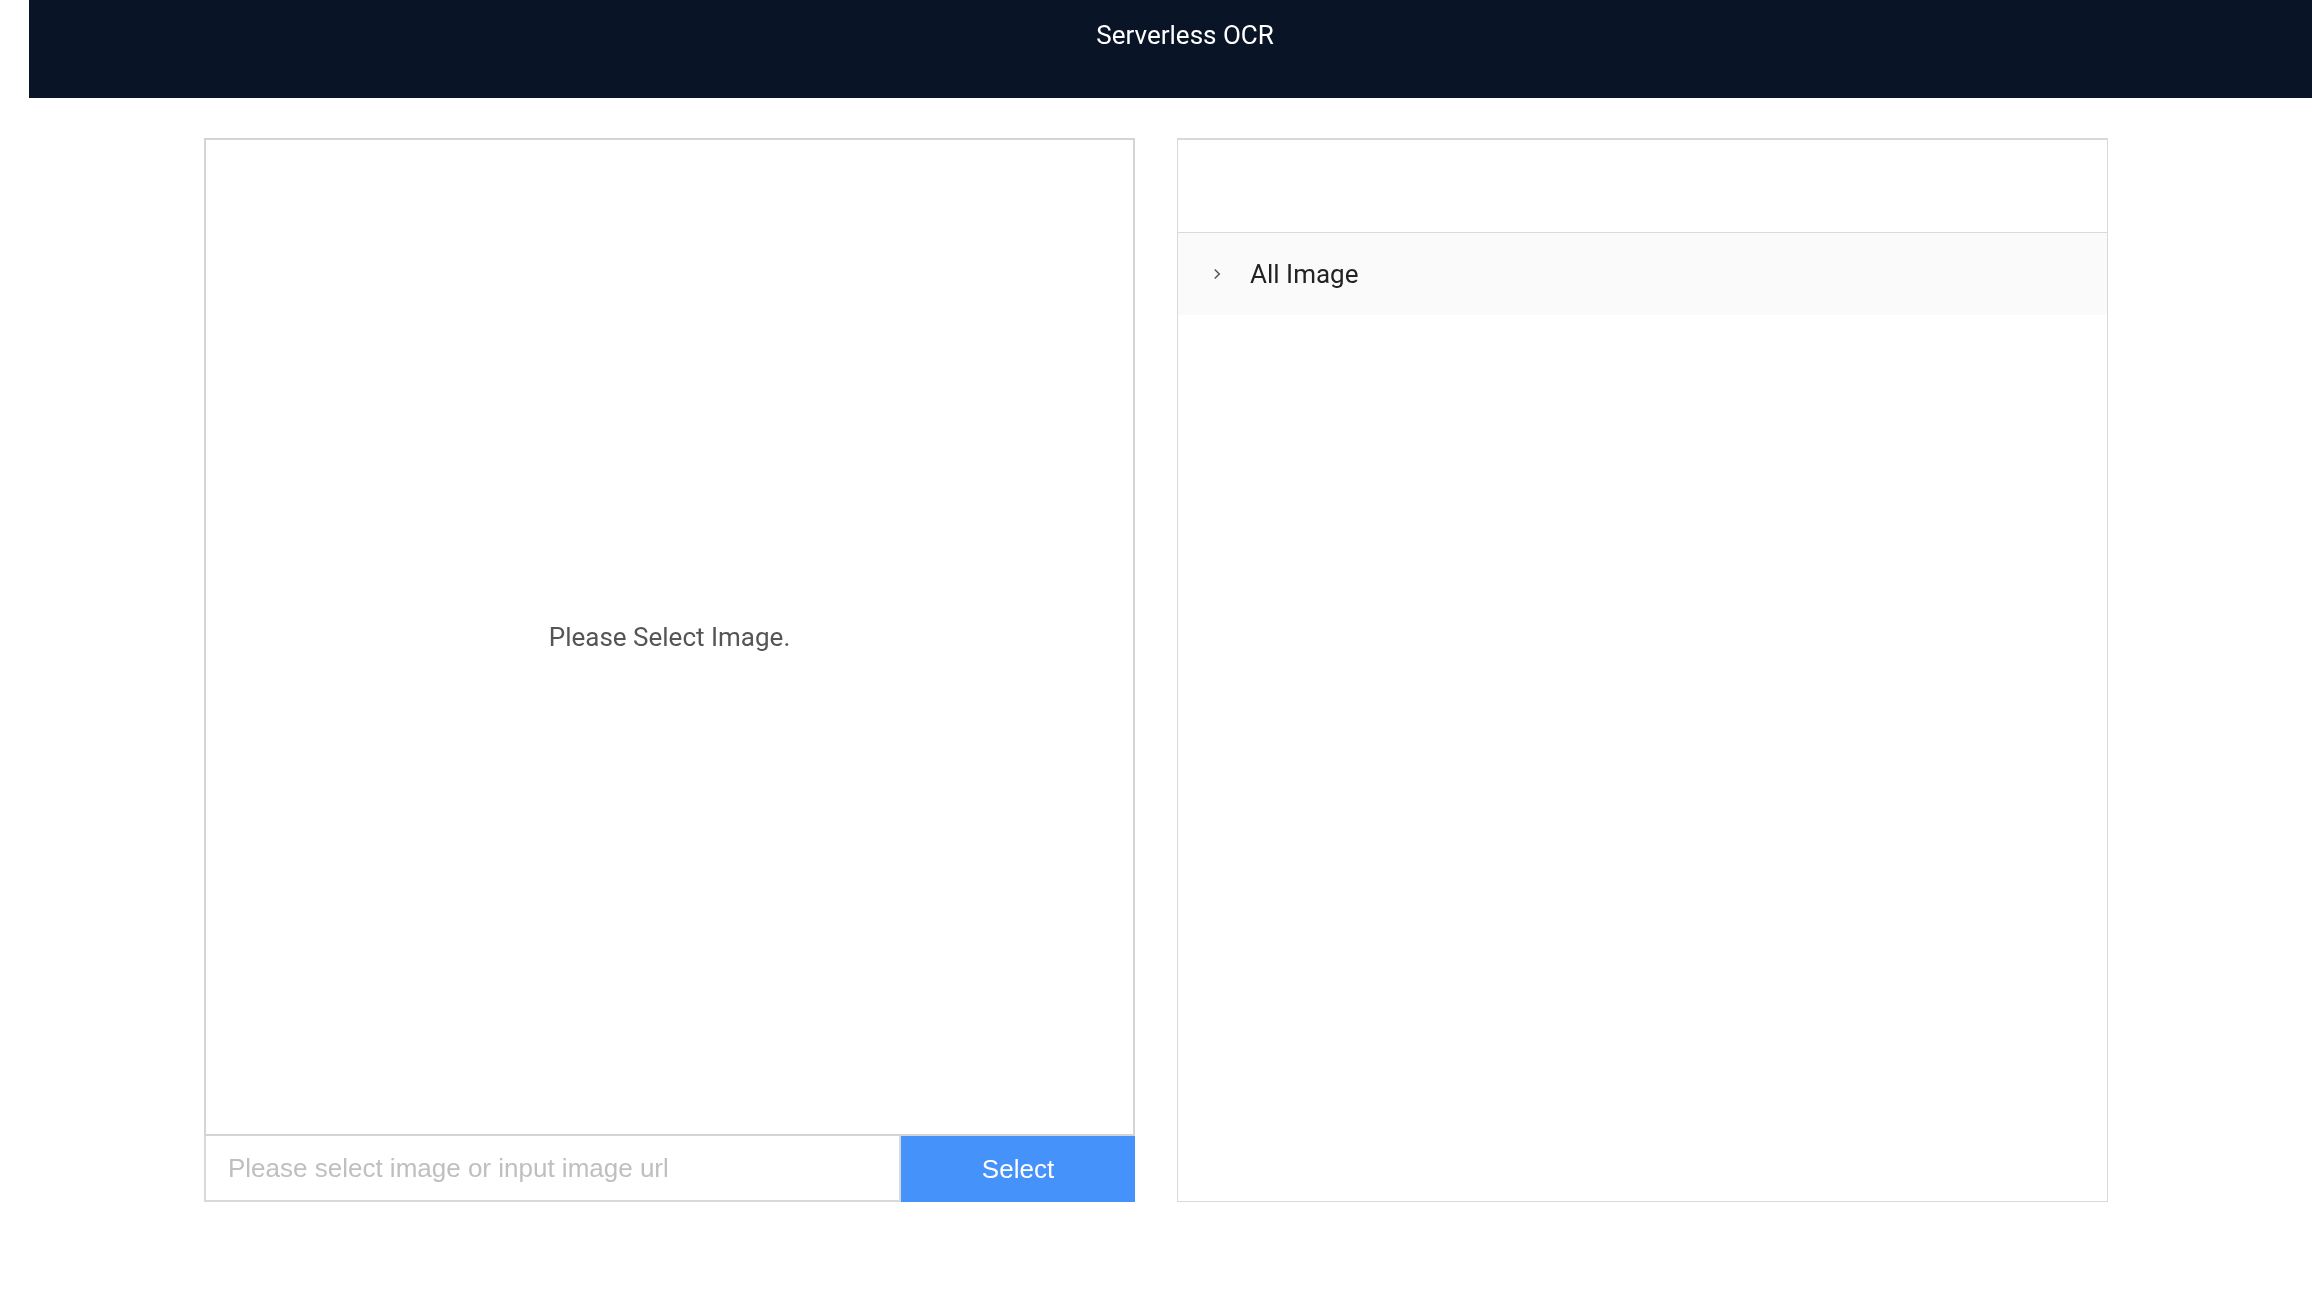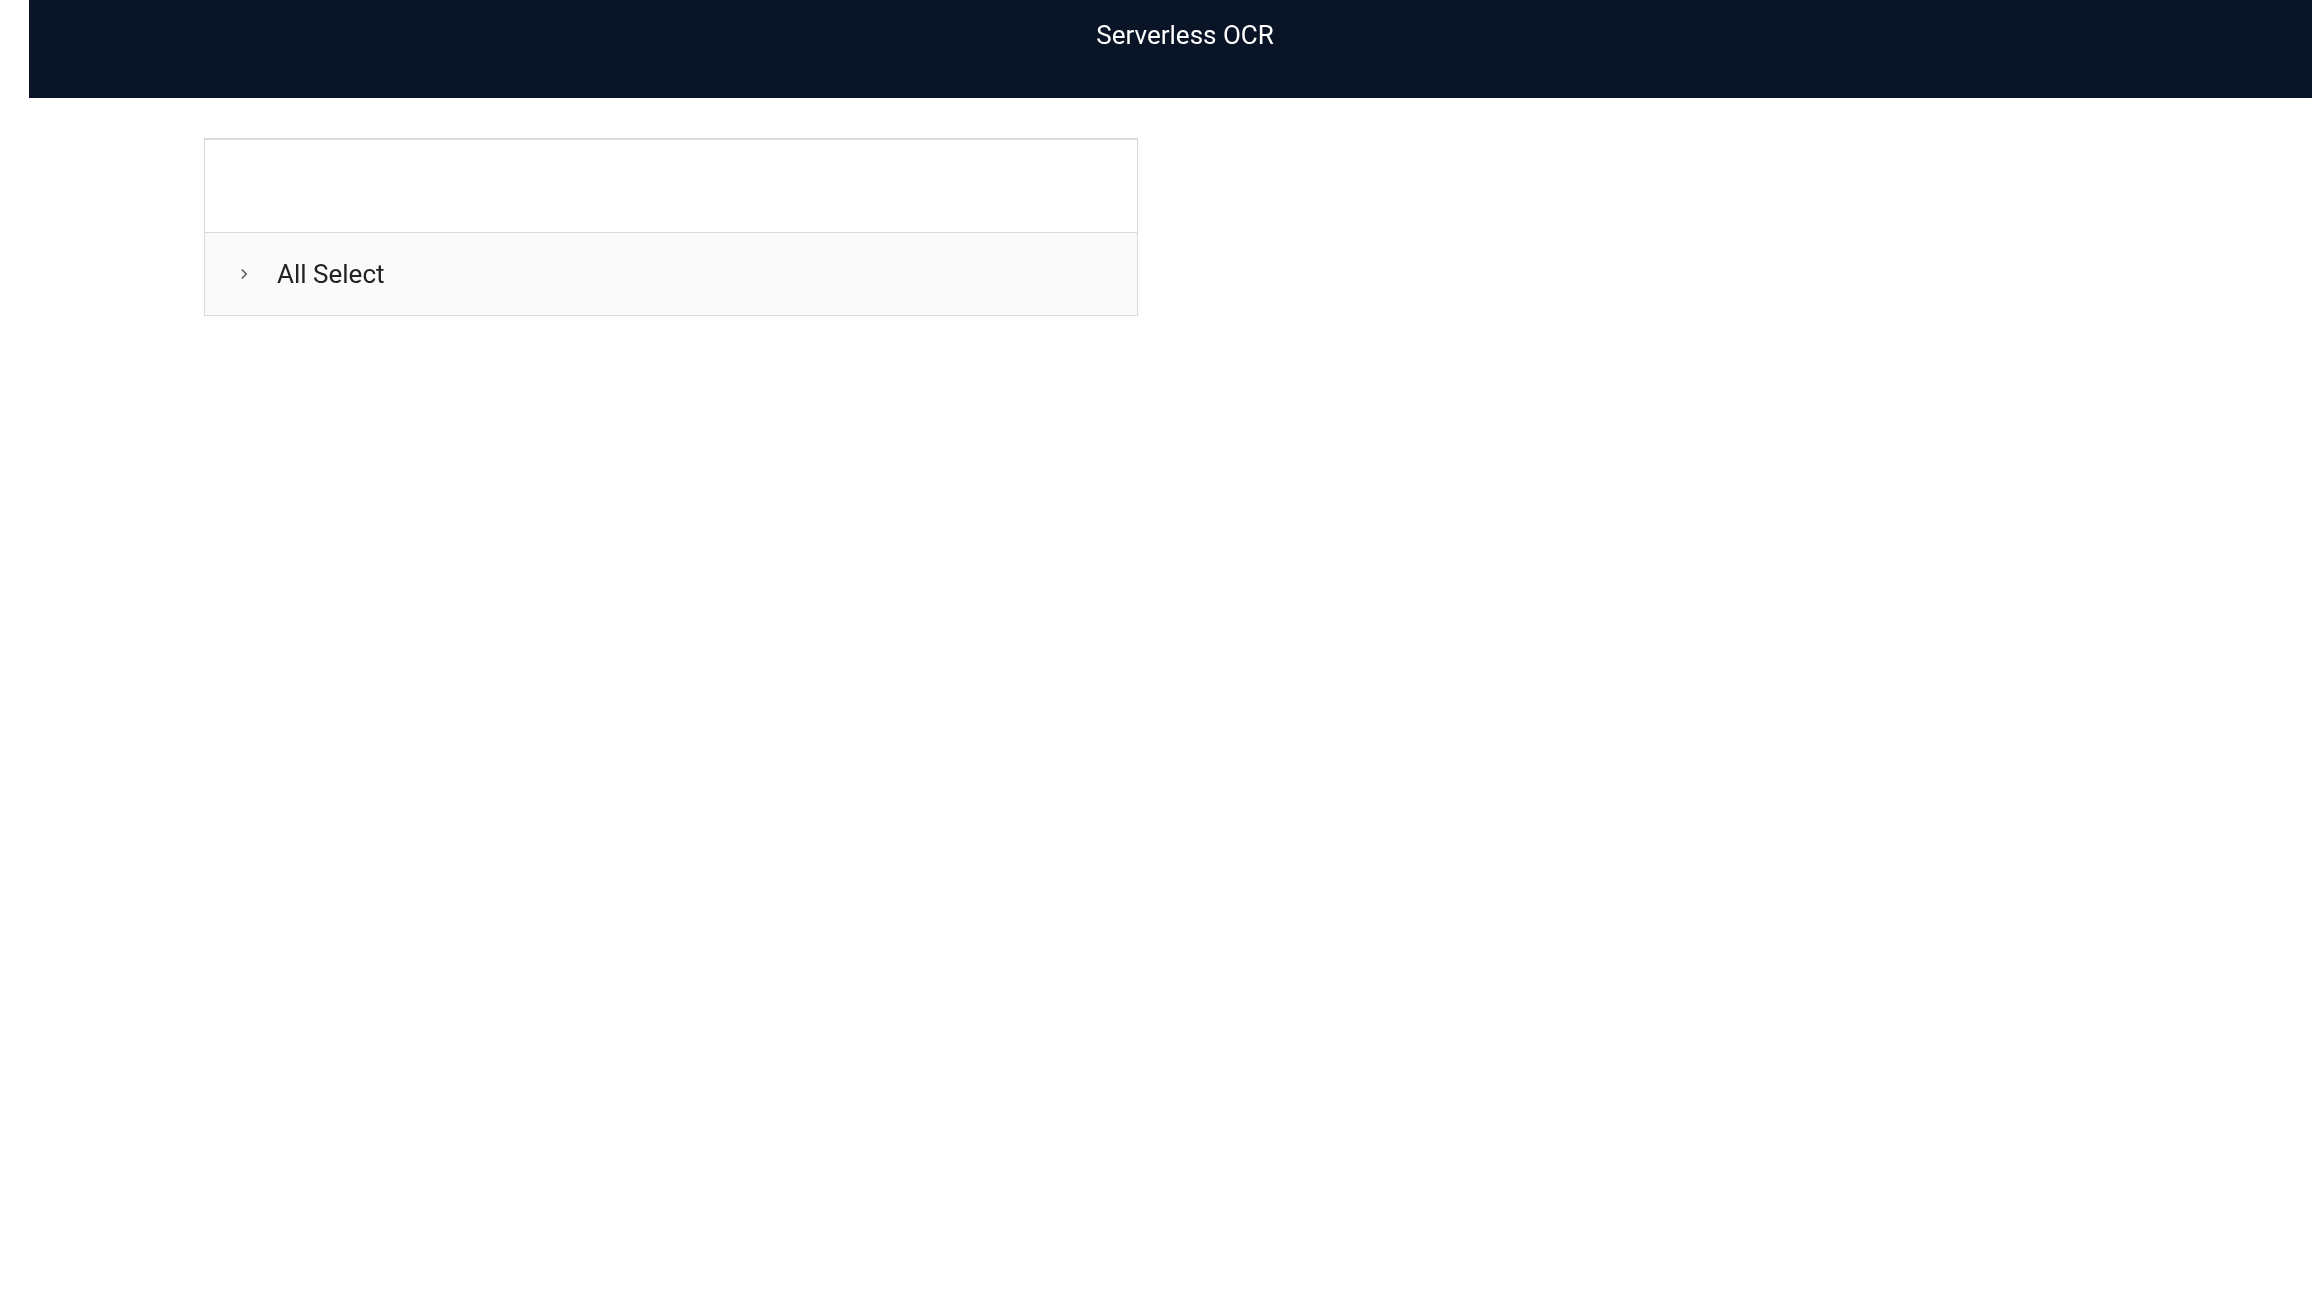--- a/index.html
+++ b/index.html
@@ -123,29 +123,38 @@
     }
   </style>
 </head>
 <body>
 
 <div class="header">
   <div class="header-title">Serverless OCR</div>
 </div>
 
 <div class="content">
+  <div class="left-panel">
+    <div class="image-area">
+      <div class="image-placeholder-text">Please Select Image.</div>
+    </div>
+    <div class="input-row">
+      <input type="text" class="url-input" placeholder="Please select image or input image url" style="">
+      <button class="select-button">Select</button>
+    </div>
+  </div>
 
   <div class="right-panel">
     <div class="collapse-item">
       <div class="collapse-content"></div>
     </div>
     <div class="collapse-item">
       <div class="collapse-header">
         <span class="chevron-icon">
           <svg viewBox="0 0 24 24">
               <polyline points="9 6 15 12 9 18"></polyline>
             </svg>
         </span>
-        <span class="collapse-header-title">All Select</span>
+        <span class="collapse-header-title">All Image</span>
       </div>
     </div>
   </div>
 </div>
 
 </body></html>

